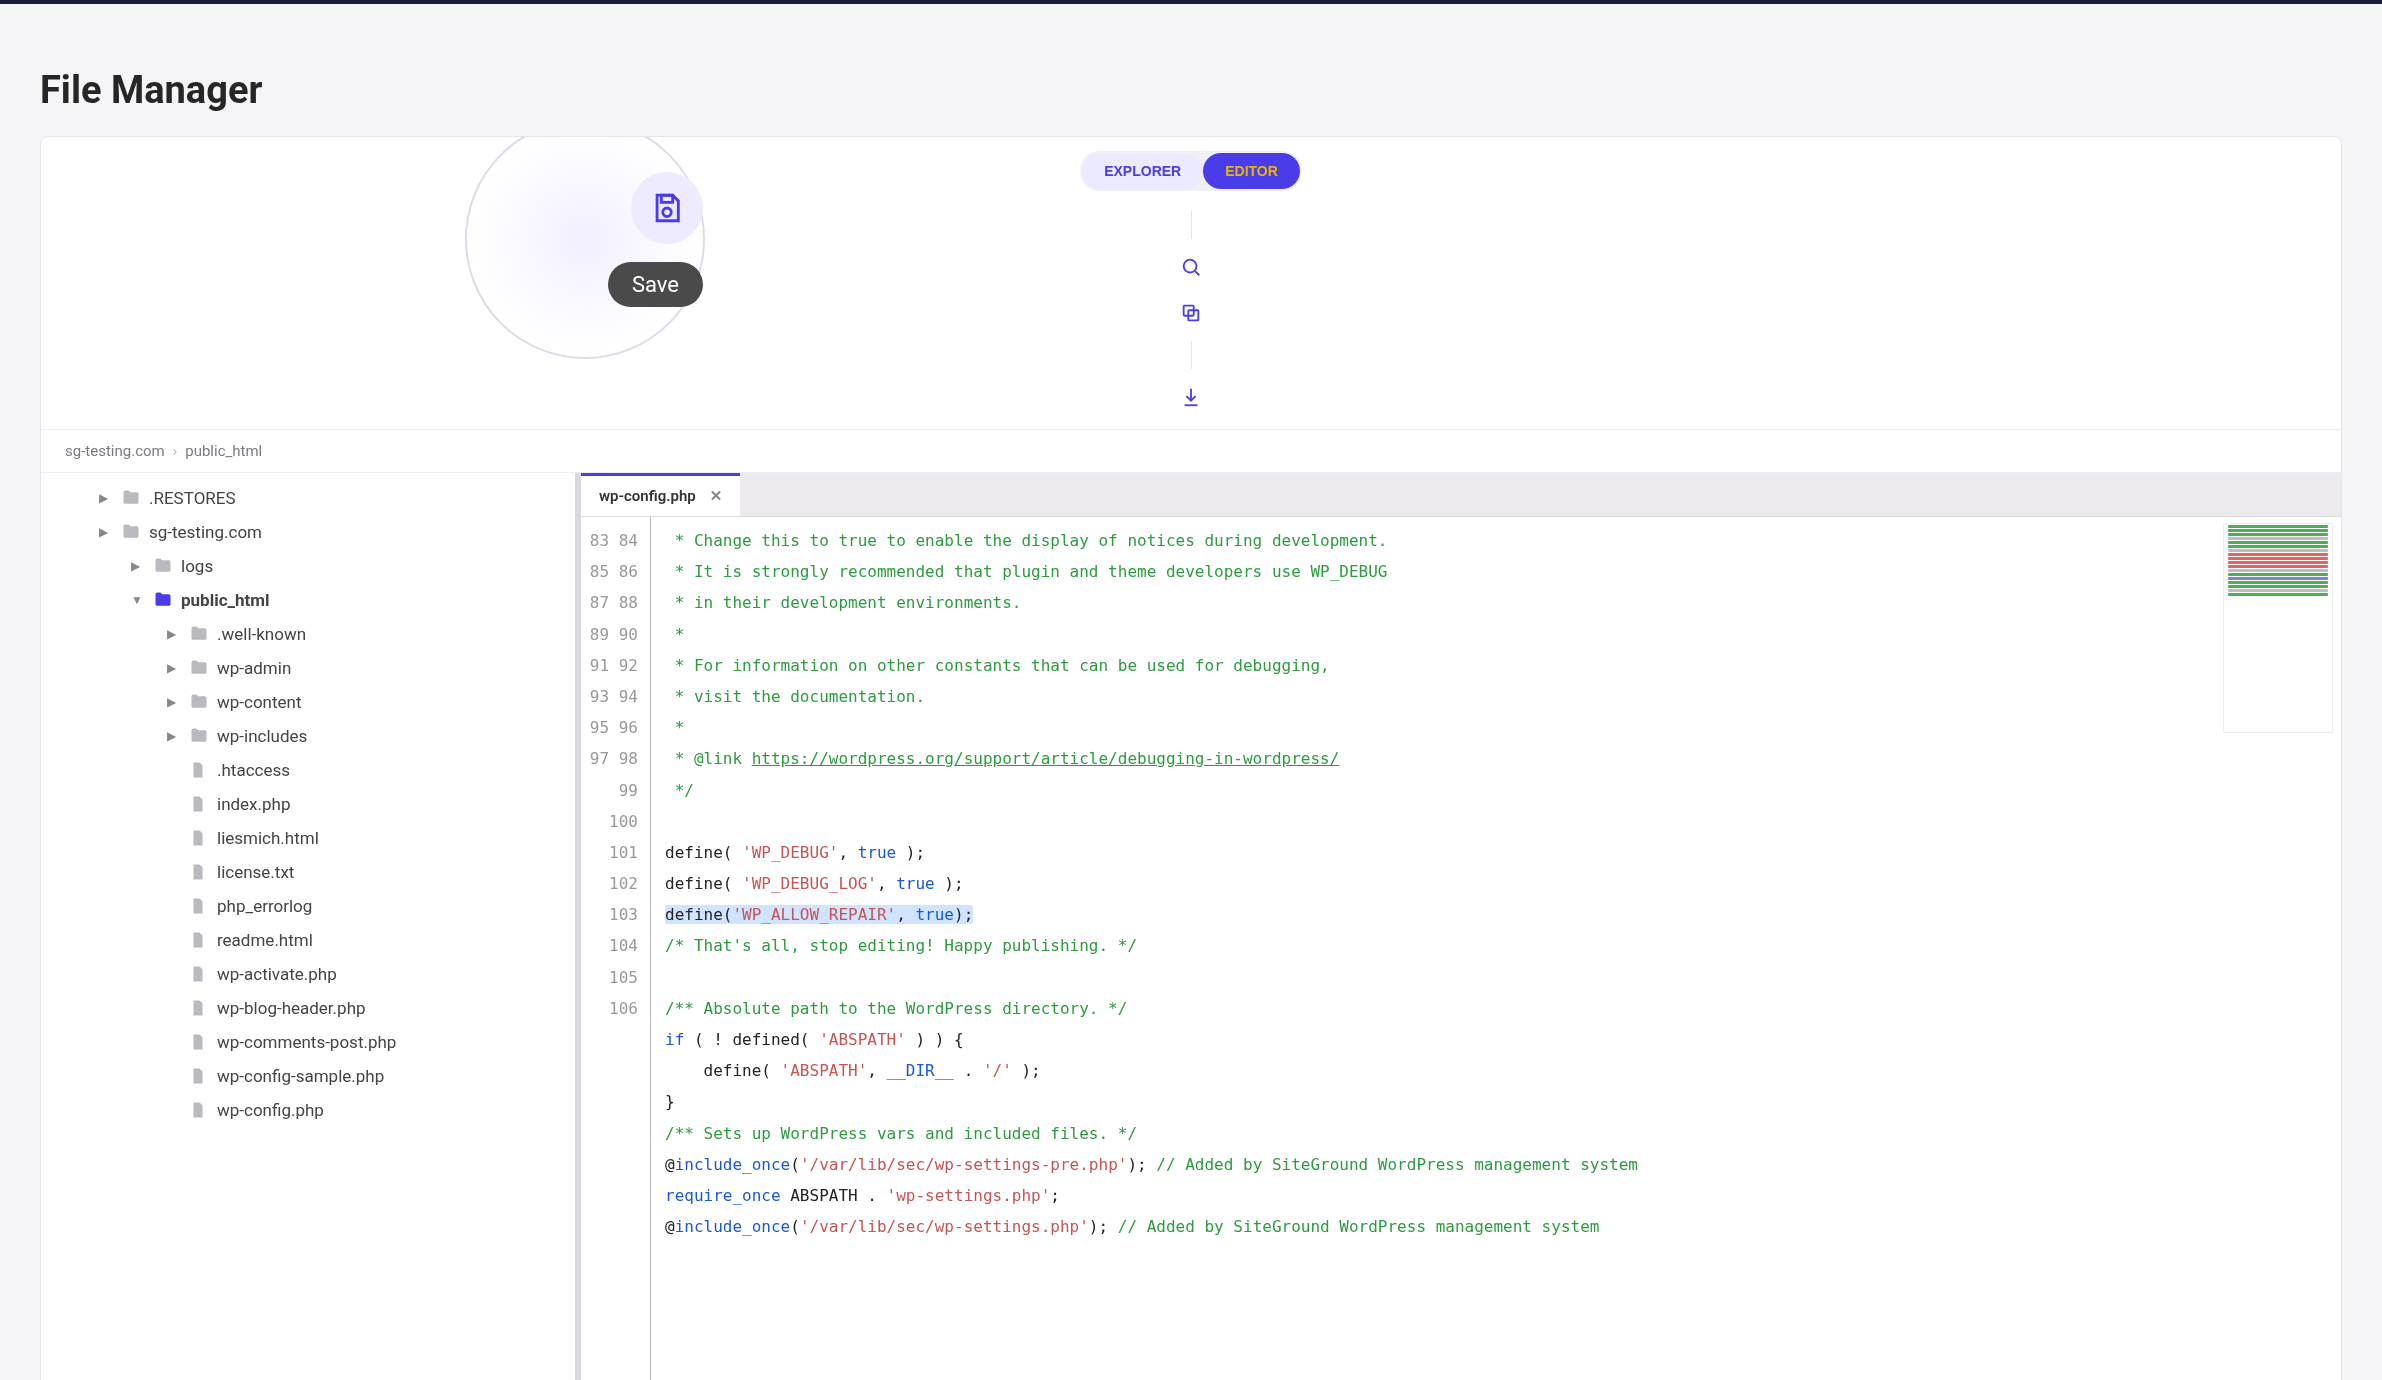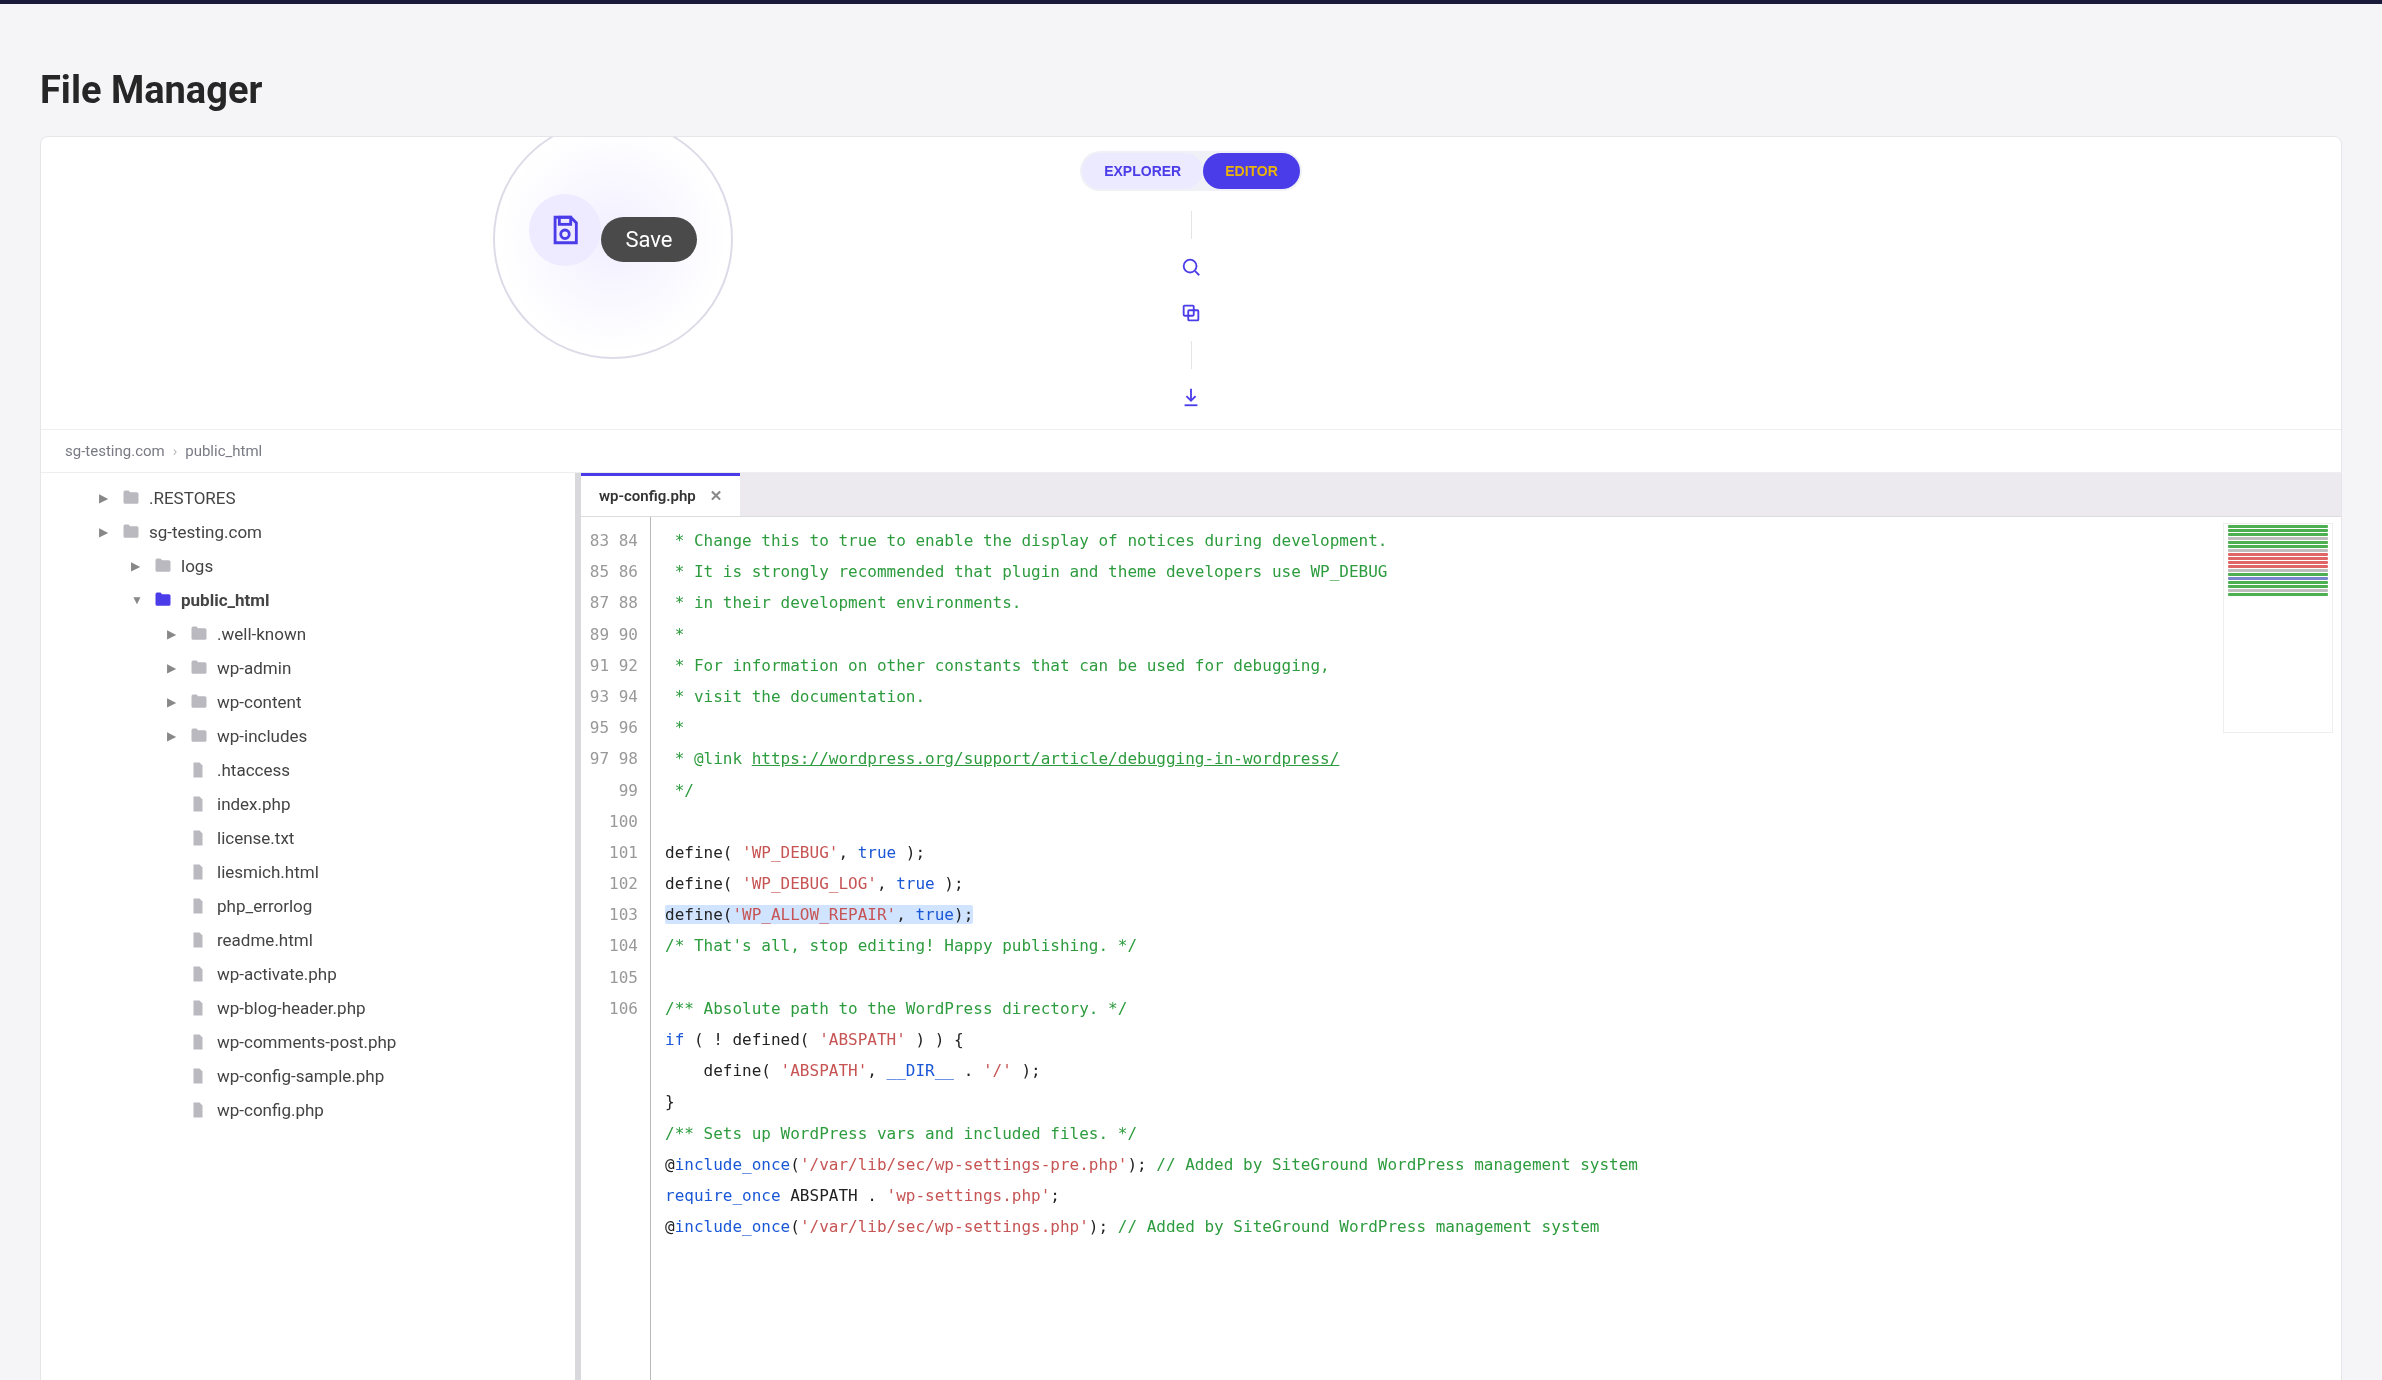--- a/index.html
+++ b/index.html
@@ -49,26 +49,26 @@
 }
 .tab-switch .explorer { color: #4b3ce9; background: #eceaff; }
 .tab-switch .editor   { color: #eab308; background: #4b3ce9; }
 .toolbar .sep { width: 1px; height: 28px; background: #e3e3e8; margin: 0 14px; }
 .icon-btn {
   width: 36px; height: 36px; display:flex; align-items:center; justify-content:center;
   color: #4b3ce9; cursor:pointer; border-radius:6px;
 }
 .save-circle {
   position: absolute;
-  left: 452px; top: -18px;
+  left: 424px; top: -18px;
   width: 240px; height: 240px;
   border-radius: 50%;
   background: radial-gradient(circle, #f2efff 0%, #fff 68%);
   border: 2px solid #dedbe8;
-  display:flex; flex-direction:row; align-items:center; justify-content:center;
+  display:flex; flex-direction:column; align-items:flex-end; justify-content:center;
   z-index: 50;
   pointer-events: none;
 }
 .save-circle .save-icon-box {
   width: 72px; height: 72px; border-radius: 50%;
   background: #eeeaff;
   display:flex; align-items:center; justify-content:center;
   margin-bottom: 18px;
   pointer-events: auto;
 }
@@ -320,30 +320,30 @@
           </span>
           <span>index.php</span>
         </div>
         <div class="tree-row lvl2">
           <span class="caret"></span>
           <span class="ficon">
             <svg width="18" height="18" viewBox="0 0 24 24" fill="#b9b9bf">
               <path d="M6 2h8l4 4v16H6z"></path>
             </svg>
           </span>
+          <span>liesmich.html</span>
+        </div>
+        <div class="tree-row lvl2">
+          <span class="caret"></span>
+          <span class="ficon">
+            <svg width="18" height="18" viewBox="0 0 24 24" fill="#b9b9bf">
+              <path d="M6 2h8l4 4v16H6z"></path>
+            </svg>
+          </span>
           <span>license.txt</span>
-        </div>
-        <div class="tree-row lvl2">
-          <span class="caret"></span>
-          <span class="ficon">
-            <svg width="18" height="18" viewBox="0 0 24 24" fill="#b9b9bf">
-              <path d="M6 2h8l4 4v16H6z"></path>
-            </svg>
-          </span>
-          <span>liesmich.html</span>
         </div>
         <div class="tree-row lvl2">
           <span class="caret"></span>
           <span class="ficon">
             <svg width="18" height="18" viewBox="0 0 24 24" fill="#b9b9bf">
               <path d="M6 2h8l4 4v16H6z"></path>
             </svg>
           </span>
           <span>php_errorlog</span>
         </div>

